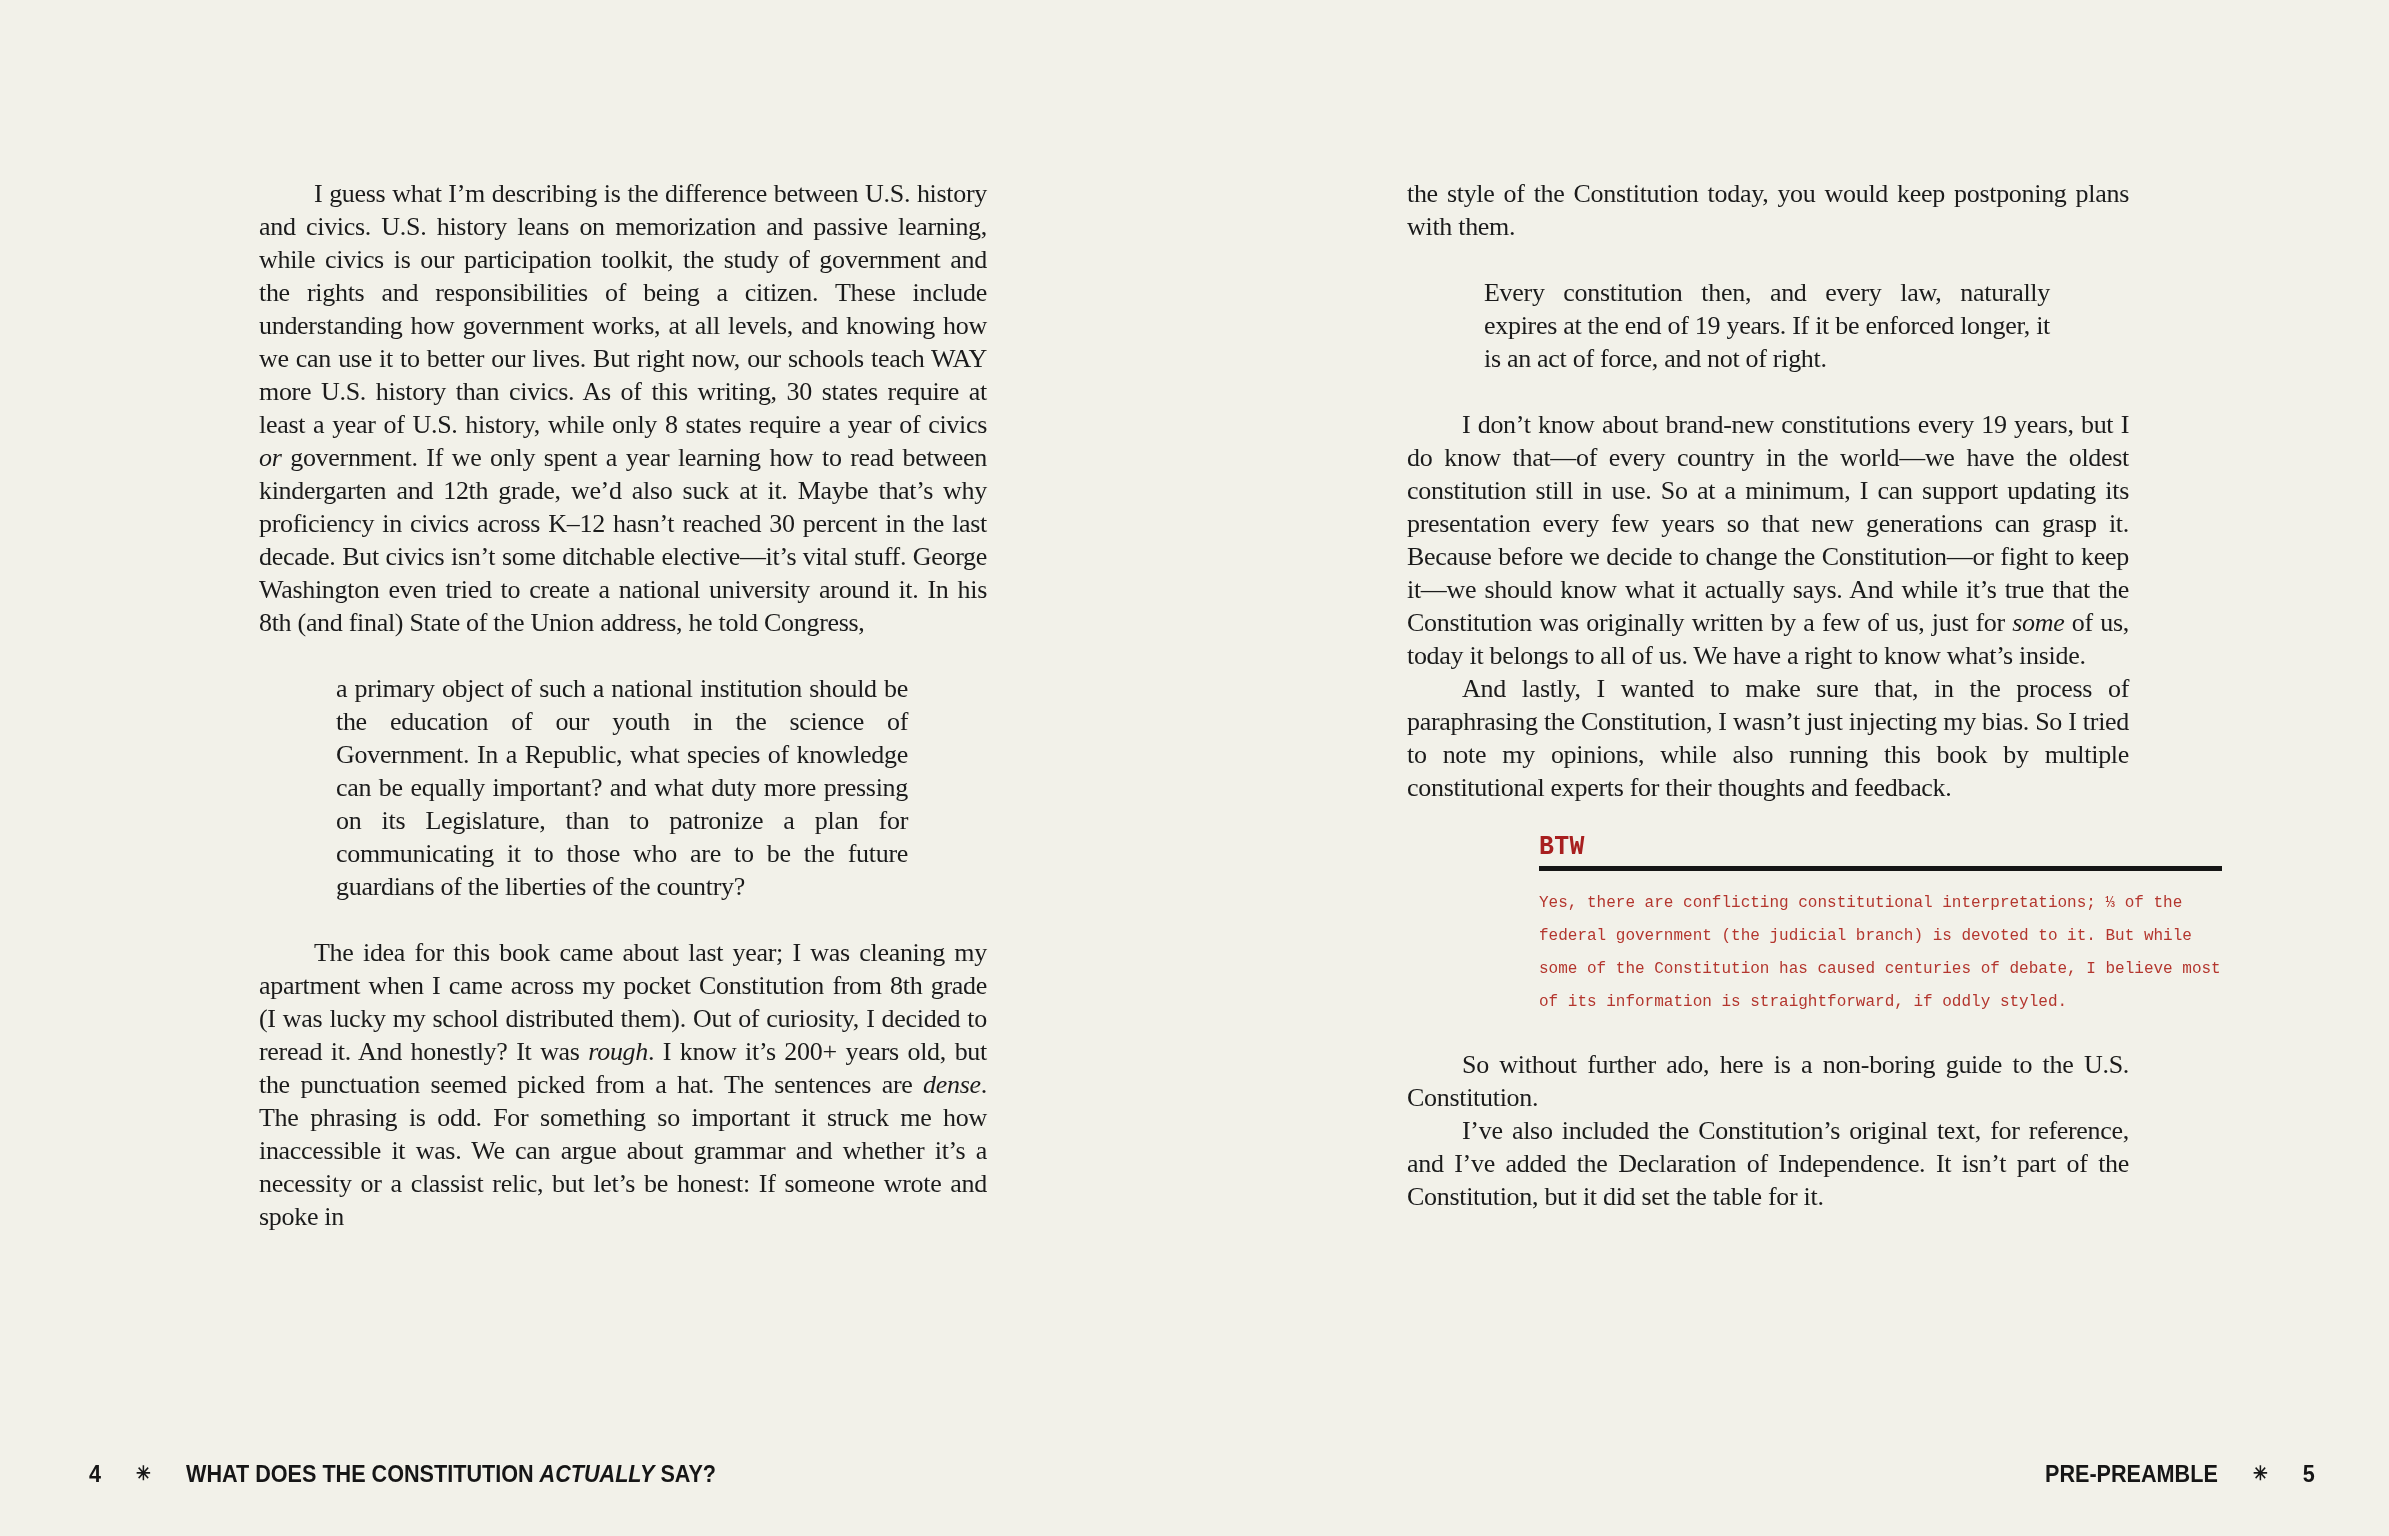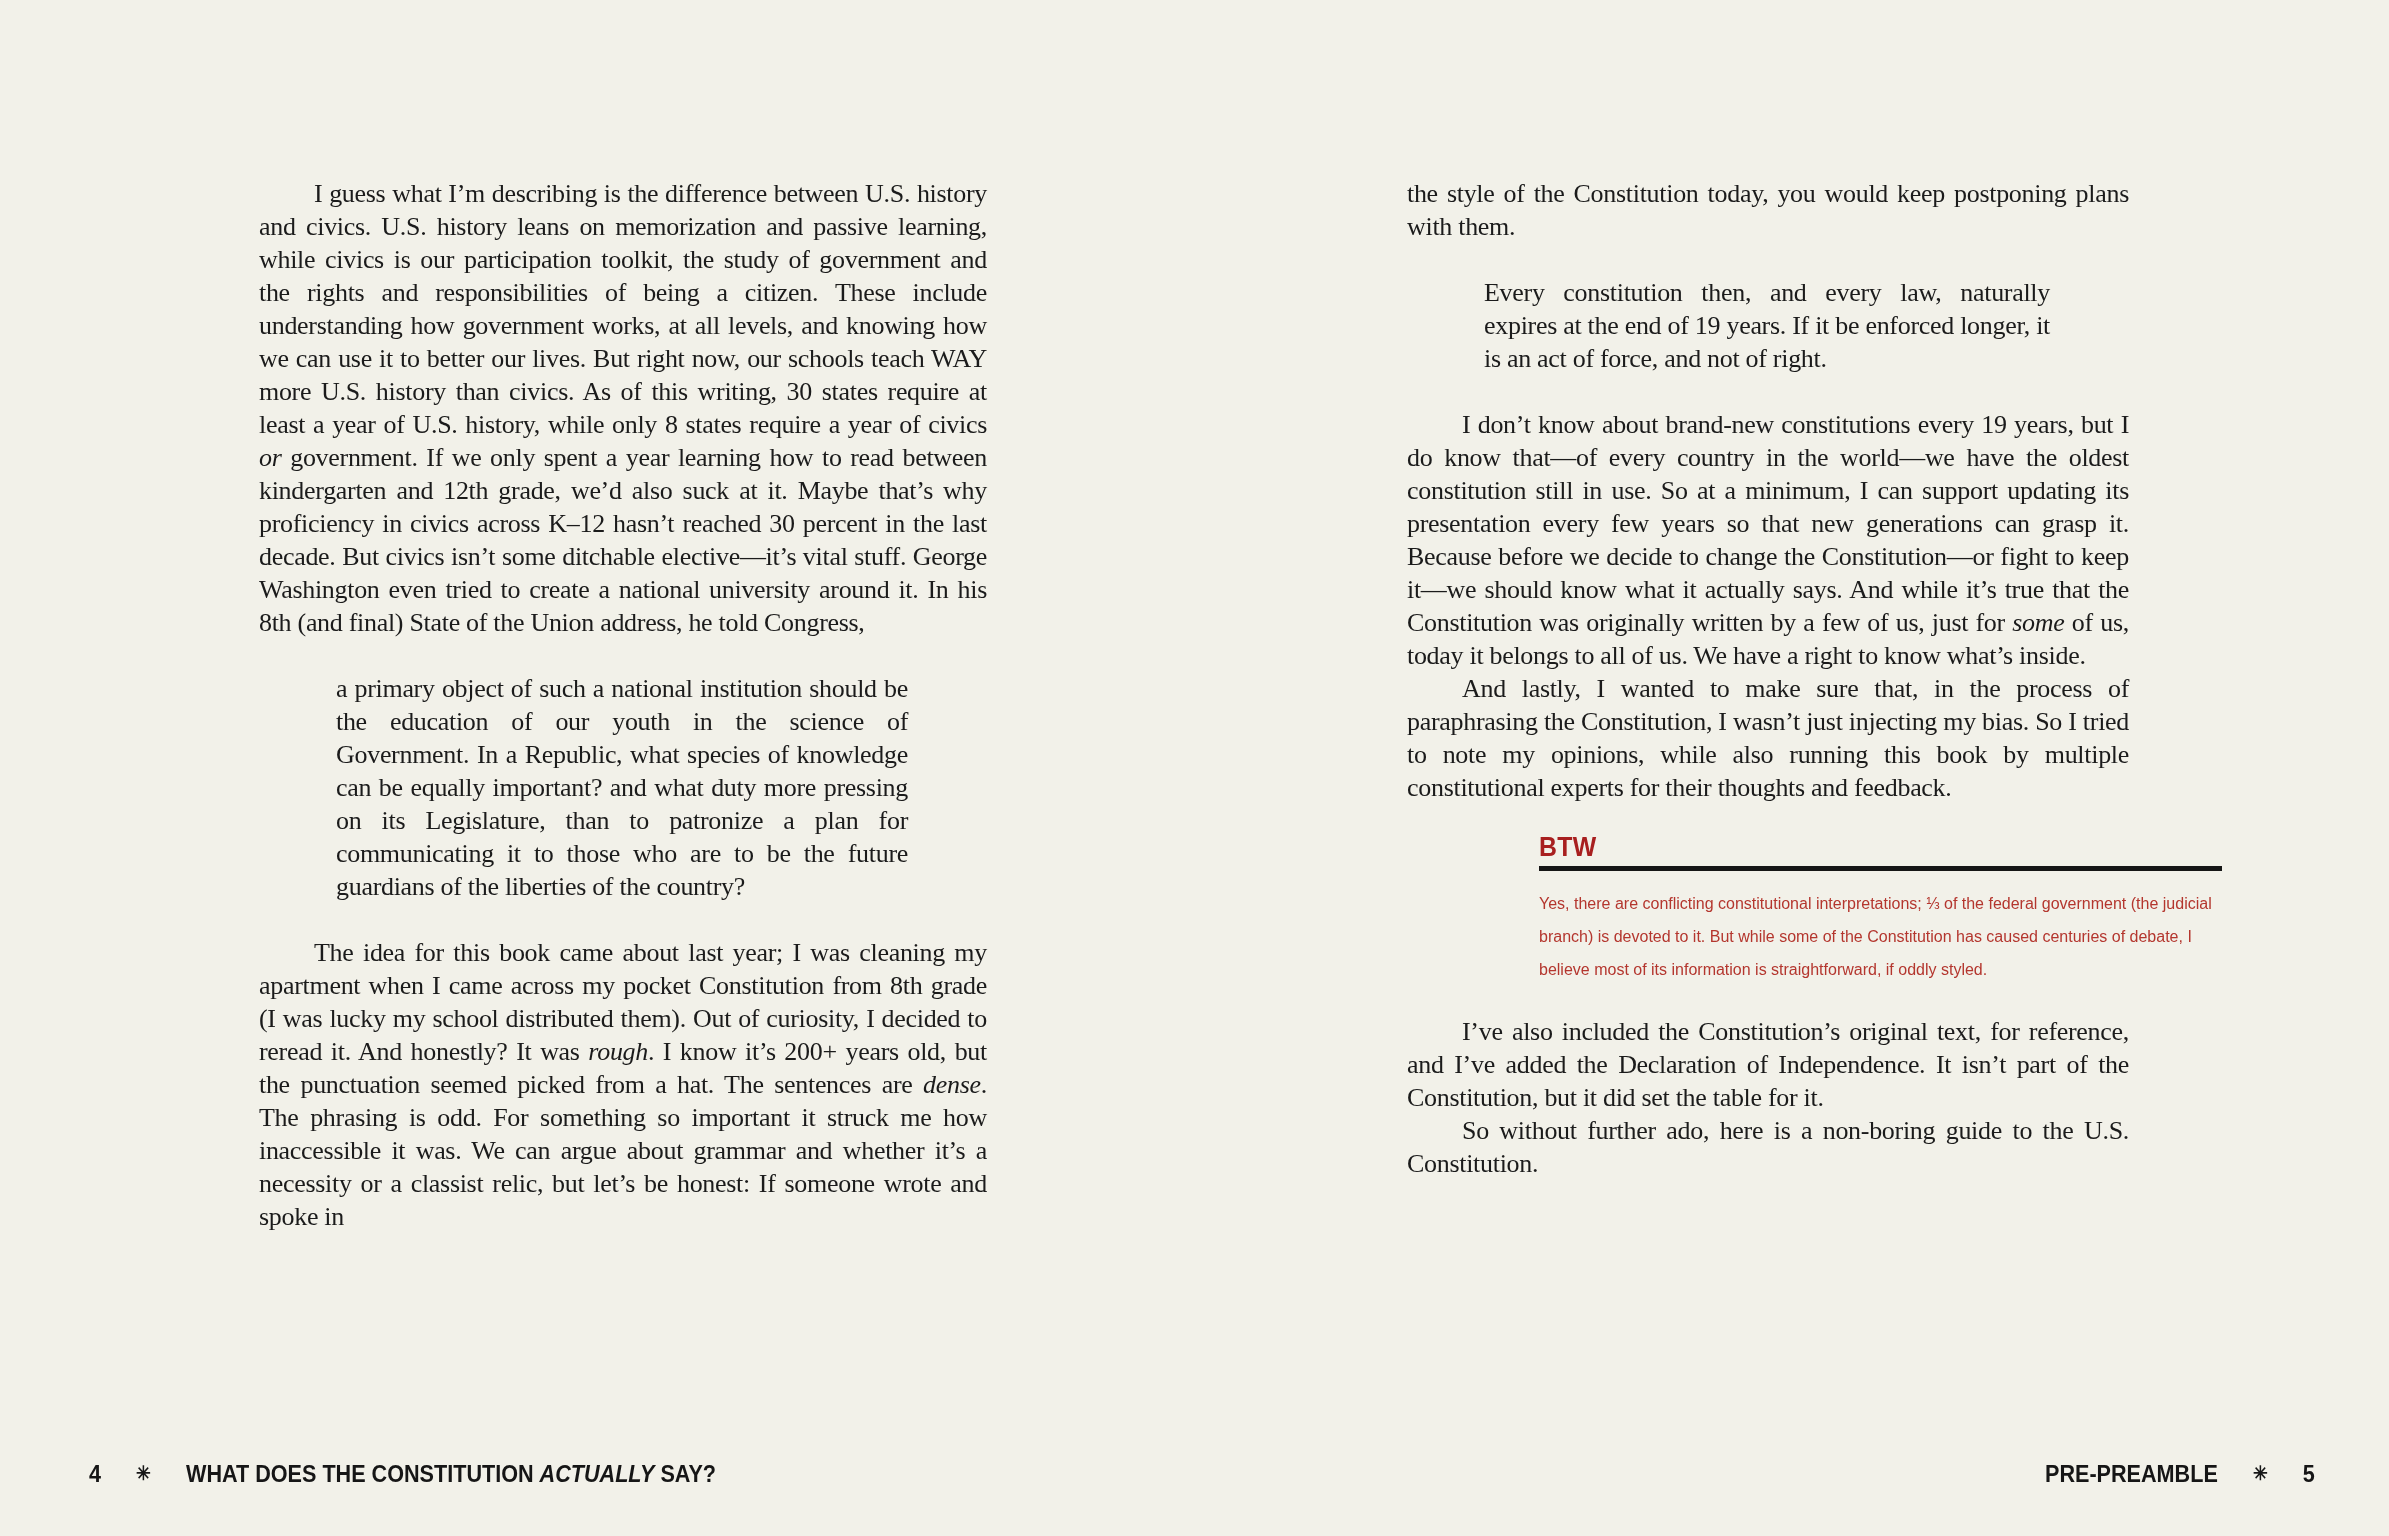--- a/index.html
+++ b/index.html
@@ -27,21 +27,21 @@
   blockquote.quote{
     margin:33px 79px 33px 77px;
     padding:0;
   }
 
   .it{font-style:italic}
 
   .btw{
     margin:29px 0 29px 132px;
     width:683px;
-    font-family:Liberation Sans, sans-serif;
+    font-family:Liberation Mono, monospace;
   }
   .btw-heading{
     font-weight:bold;font-size:27px;line-height:29px;
     letter-spacing:0.4px;
     color:#a81f1f;
     transform:scaleX(.92);transform-origin:left center;
   }
   .btw-rule{height:5.1px;background:#161616;margin:4.3px 0 15.4px 0}
   .btw-body{
     color:#b4362e;font-size:16px;line-height:33px;
@@ -83,22 +83,22 @@
     <div class="text-col col-right">
       <p class="para"><span>the style of the Constitution today, you would keep postponing plans with them.</span></p>
       <blockquote class="quote"><span>Every constitution then, and every law, naturally expires at the end of 19 years. If it be enforced longer, it is an act of force, and not of right.</span></blockquote>
       <p class="para indent"><span>I don’t know about brand-new constitutions every 19 years, but I do know that—of every country in the world—we have the oldest constitution still in use. So at a minimum, I can support updating its presentation every few years so that new generations can grasp it. Because before we decide to change the Constitution—or fight to keep it—we should know what it actually says. And while it’s true that the Constitution was originally written by a few of us, just for </span><span class="it">some</span><span> of us, today it belongs to all of us. We have a right to know what’s inside.</span></p>
       <p class="para indent"><span>And lastly, I wanted to make sure that, in the process of paraphrasing the Constitution, I wasn’t just injecting my bias. So I tried to note my opinions, while also running this book by multiple constitutional experts for their thoughts and feedback.</span></p>
       <aside class="btw">
         <div class="btw-heading">BTW</div>
         <div class="btw-rule"></div>
         <div class="btw-body"><span>Yes, there are conflicting constitutional interpretations; ⅓ of the federal government (the judicial branch) is devoted to it. But while some of the Constitution has caused centuries of debate, I believe most of its information is straightforward, if oddly styled.</span></div>
       </aside>
+      <p class="para indent"><span>So without further ado, here is a non-boring guide to the U.S. Constitution.</span></p>
       <p class="para indent"><span>I’ve also included the Constitution’s original text, for reference, and I’ve added the Declaration of Independence. It isn’t part of the Constitution, but it did set the table for it.</span></p>
-      <p class="para indent"><span>So without further ado, here is a non-boring guide to the U.S. Constitution.</span></p>
     </div>
     <footer class="folio folio-right">
       <span><span>PRE-PREAMBLE</span></span>
       <span class="sep">✳</span>
       <span>5</span>
     </footer>
   </section>
 
 </main>
 

